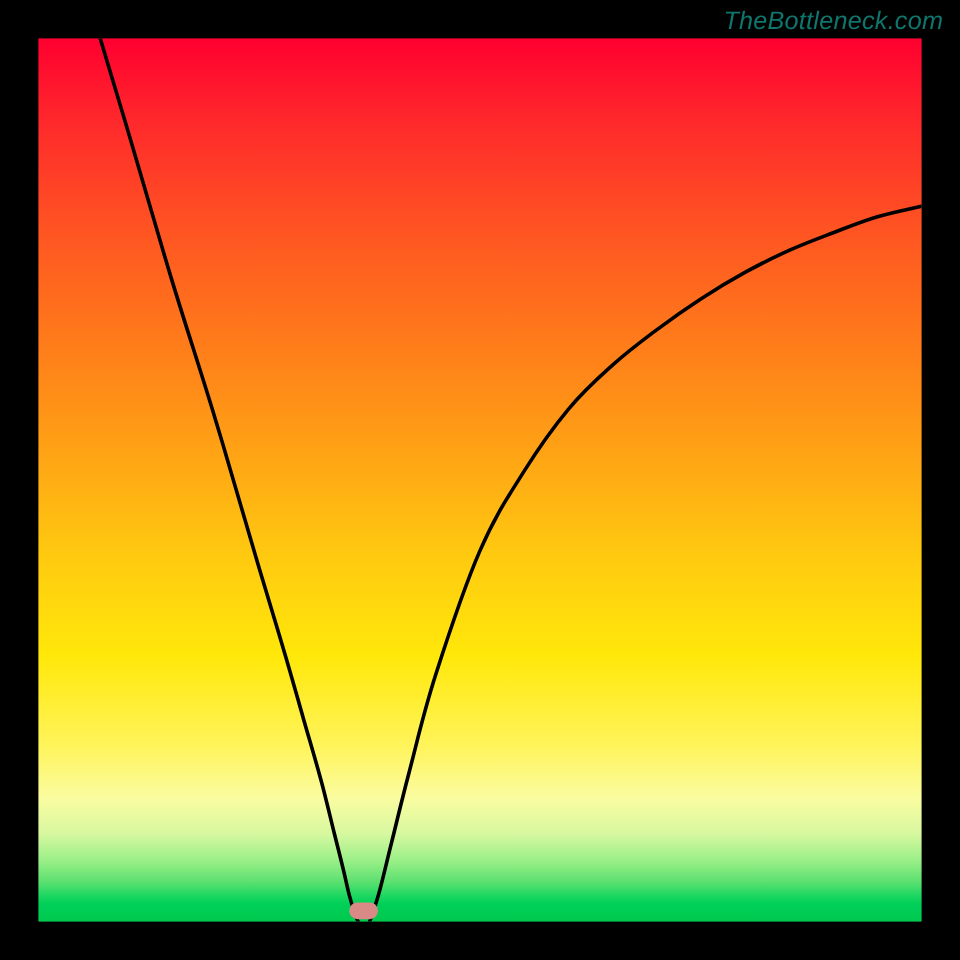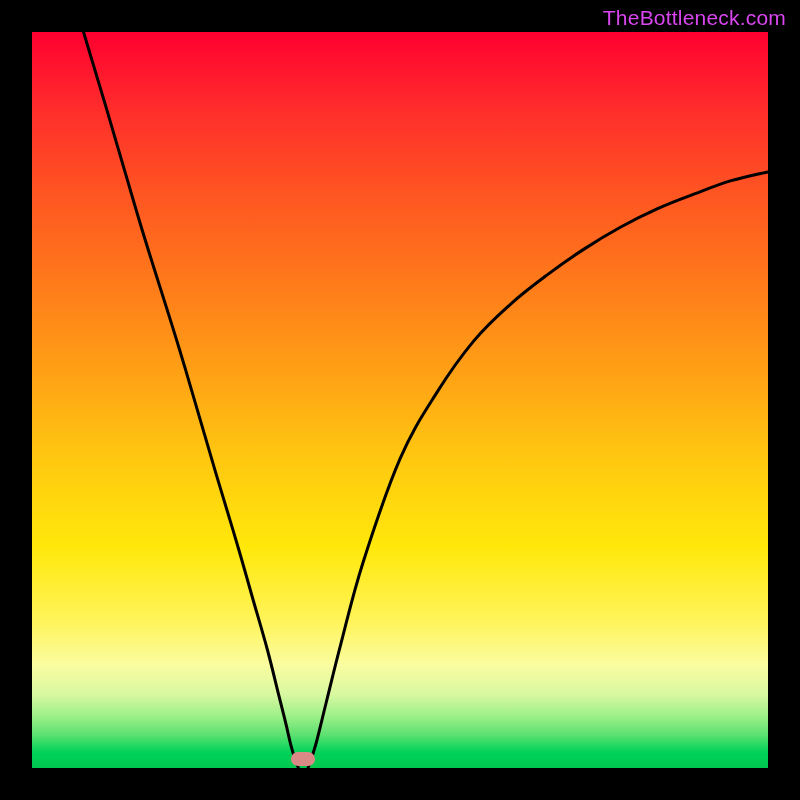--- a/index.html
+++ b/index.html
@@ -40,25 +40,26 @@
       #5ce070 95.5%,
       #20d862 97%,
       #00d058 98%,
       #00c84e 100%
     );
   }
   .watermark {
     position: absolute;
     top: 6px;
     right: 14px;
-    color: #d946ef;
+    color: #0f766e;
     font-size: 21px;
     font-weight: 500;
     letter-spacing: 0.2px;
     z-index: 5;
+    font-style: italic;
   }
   .marker {
     position: absolute;
     width: 24px;
     height: 14px;
     border-radius: 7px;
     background: #d98a86;
     transform: translate(-50%, -50%);
     z-index: 3;
   }

